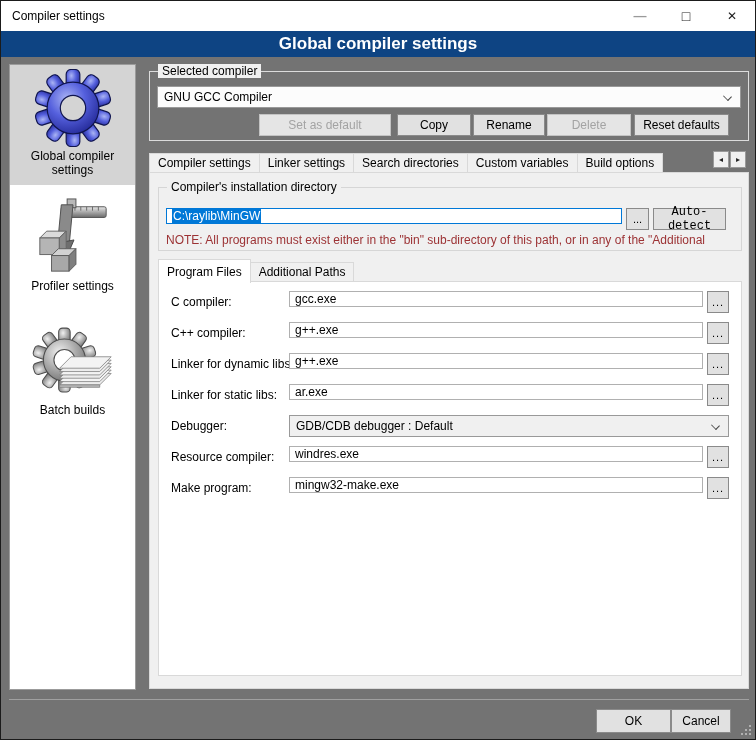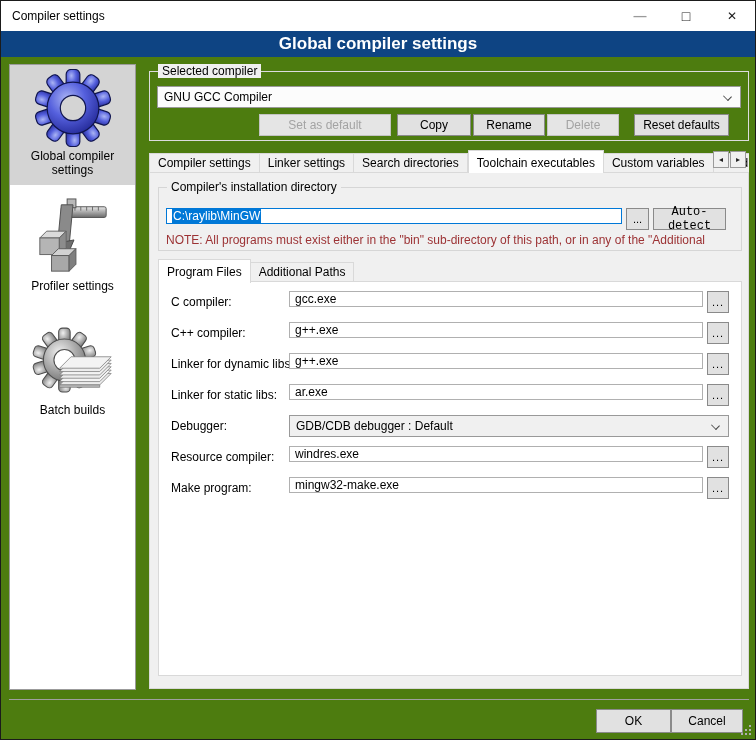--- a/index.html
+++ b/index.html
@@ -1,19 +1,19 @@
 <!DOCTYPE html>
 <html><head>
 <meta charset="utf-8">
 <style>
   * { margin:0; padding:0; box-sizing:border-box; }
   html,body { width:756px; height:740px; background:#444; }
   body { font-family:"Liberation Sans", sans-serif; font-size:12px; color:#000; }
 
-  .window { position:relative; width:756px; height:740px; background:#4d7c0f;
+  .window { position:relative; width:756px; height:740px; background:#737373;
             border:1px solid #1b1b1b; overflow:hidden;padding-left:20px; }
 
   
   .titlebar { position:absolute; left:0; top:0; width:754px; height:30px; background:#fff; }
   .titlebar .title { position:absolute; left:11px; top:0; line-height:30px; font-size:12px; }
   .winbtns { position:absolute; right:0; top:0; height:29px; display:flex; }
   .winbtn { width:46px; height:29px; display:flex; align-items:center; justify-content:center;
             font-size:13px; color:#1a1a1a; }
   .winbtn.min { color:#9a9a9a; font-weight:bold; }
   .winbtn.max { font-size:14px; }
@@ -203,28 +203,27 @@
   <div class="gbox" style="left:148px; top:70px; width:600px; height:70px;">
     <span class="legend">Selected compiler</span>
   </div>
   <div class="combo" style="left:156px; top:85px; width:584px;">
     <span>GNU GCC Compiler</span>
     <i class="chev"></i>
   </div>
   <button class="btn disabled" style="left:258px; top:113px; width:132px;">Set as default</button>
   <button class="btn" style="left:396px; top:113px; width:74px;">Copy</button>
   <button class="btn" style="left:472px; top:113px; width:72px;">Rename</button>
-  <button class="btn disabled" style="left:546px; top:113px; width:72px;">Delete</button>
+  <button class="btn disabled" style="left:546px; top:113px; width:84px;">Delete</button>
   <button class="btn" style="left:633px; top:113px; width:95px;">Reset defaults</button>
 
   <div class="tabstrip" style="left:148px; top:148px; width:600px; height:24px; overflow:hidden;">
     <div class="tab">Compiler settings</div>
     <div class="tab">Linker settings</div>
     <div class="tab">Search directories</div>
-    <div class="tab active">Toolchain executables</div>
     <div class="tab">Custom variables</div>
     <div class="tab">Build options</div>
   </div>
   <div class="tabarrows" style="left:711px; top:150px;">
     <div class="tabarrow">◂</div>
     <div class="tabarrow">▸</div>
   </div>
 
   <div class="tabpage" style="left:148px; top:171px; width:600px; height:517px;">
 
@@ -299,16 +298,16 @@
             <span>mingw32-make.exe</span>
           </div>
         <button class="btn browse">...</button>
       </div>
 
     </div>
   </div>
 
   <div class="sep"></div>
   <button class="btn" style="left:595px; top:708px; width:75px; height:24px;">OK</button>
-  <button class="btn" style="left:670px; top:708px; width:72px; height:24px;">Cancel</button>
+  <button class="btn" style="left:670px; top:708px; width:60px; height:24px;">Cancel</button>
   <div class="grip"></div>
 
 </div>
 
 </body></html>

